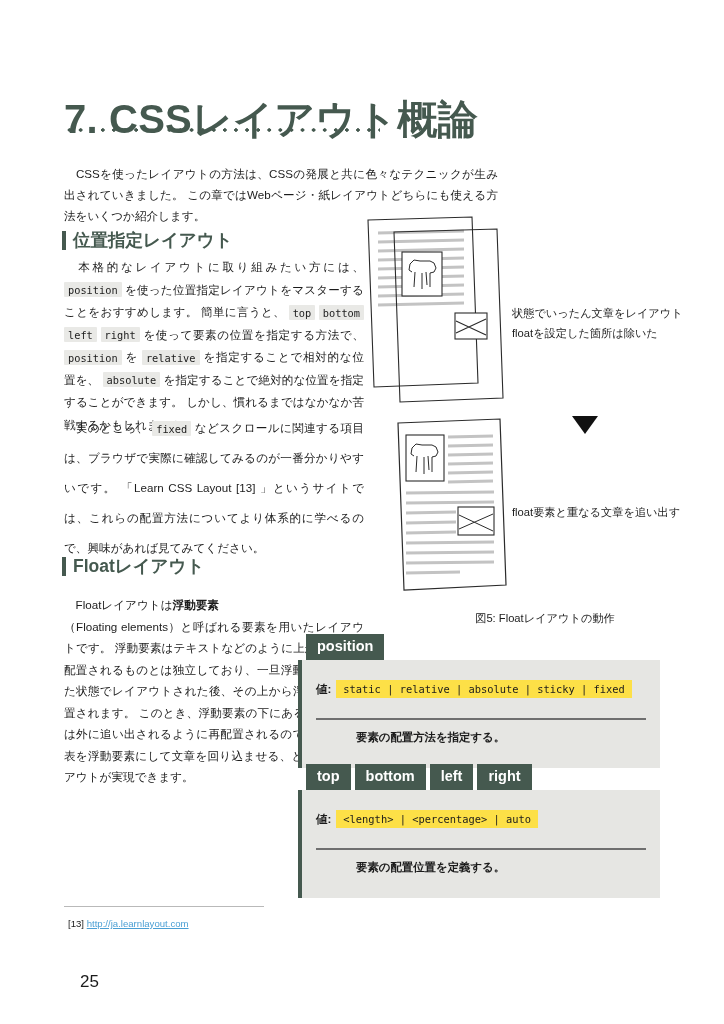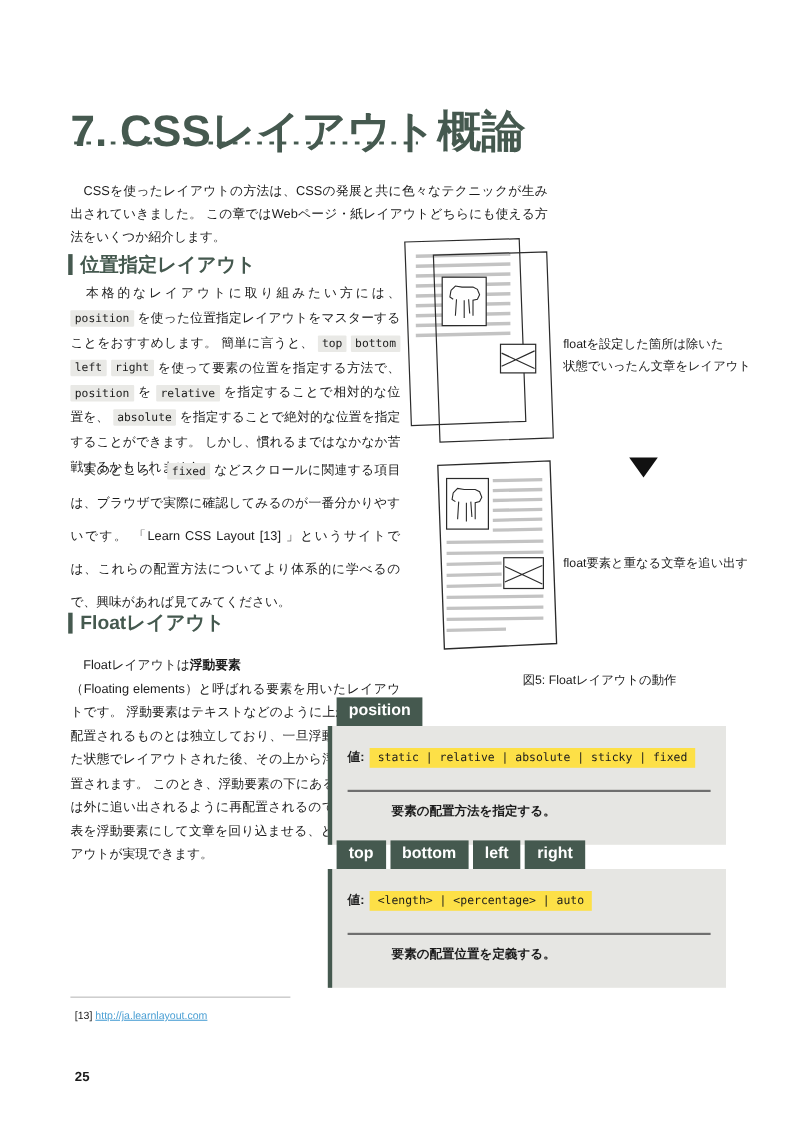--- a/index.html
+++ b/index.html
@@ -229,24 +229,24 @@
     color: #1b1b1b;
     white-space: nowrap;
   }
   #footnote-link {
     color: #4a9fd4;
     text-decoration: underline;
     margin-top: 16px;
   }
   #page-number {
     position: absolute;
-    left: 68px;
+    left: 80px;
     top: 972px;
-    font-size: 12px;
-    font-weight: bold;
+    font-size: 17px;
+    font-weight: normal;
     color: #1b1b1b;
   }
 </style>
 </head>
 <body>
 
 <div class="page">
 
   <div id="chapter-title">7. CSSレイアウト概論</div>
   <div id="title-dots"></div>
@@ -287,22 +287,22 @@
         <path d="M50,49 L54,45 L60,46 L70,46 L74,48 L76,53 L74,57 L70,58 L70,72 M62,58 L62,74 M55,57 L54,72 M66,57 L67,70 M50,49 L49,55 L52,57"></path>
       </g>
       <g fill="none" stroke="#2b2b2b" stroke-width="1.1">
         <polygon points="34,17 137,14 143,183 40,187" fill="rgba(255,255,255,0.0)"></polygon>
         <rect x="95" y="98" width="32" height="26" fill="#ffffff"></rect>
         <path d="M96,118 L126,104 M96,106 L126,120"></path>
       </g>
     </svg>
 
     <div class="fig-note" id="fig-note-1">
+      <div>状態でいったん文章をレイアウト</div>
       <div>floatを設定した箇所は除いた</div>
-      <div>状態でいったん文章をレイアウト</div>
     </div>
 
     <div id="fig-arrow"></div>
 
     <svg class="fig-svg" style="left:30px; top:200px;" width="130" height="180" viewBox="0 0 130 180">
       <g fill="#ffffff" stroke="#2b2b2b" stroke-width="1.2">
         <polygon points="8,8 110,4 116,170 14,175"></polygon>
       </g>
       <g stroke="#c3c3c3" stroke-width="3" stroke-linecap="butt">
         <line x1="58" y1="22" x2="103" y2="21"></line>

